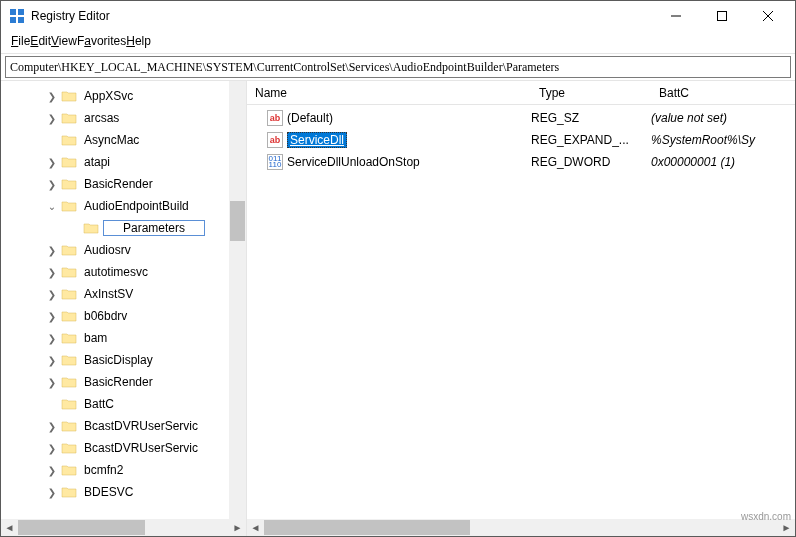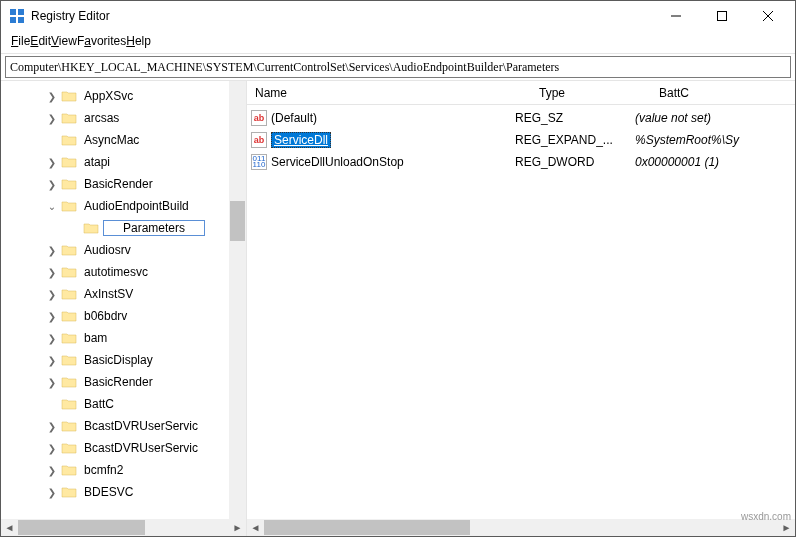--- a/index.html
+++ b/index.html
@@ -23,21 +23,21 @@
     .folder-icon { width: 16px; height: 14px; margin: 0 4px 0 2px; display:inline-flex; align-items:center; }
     .tree-row.selected .label-box { border: 1px solid #5a8fd6; background: #fff; padding: 0 19px; }
     .label-box { padding: 0 3px; }
     .list-pane { flex: 1; overflow: hidden; position: relative; }
     .col-headers { display: flex; height: 24px; align-items: center; border-bottom: 1px solid #e5e5e5; padding-left: 8px; }
     .col-headers .col { color: #000; font-size: 12px; }
     .col-name { width: 284px; }
     .col-type { width: 120px; }
     .col-data { flex: 1; }
     .list-rows { padding-top: 2px; }
-    .list-row { display: flex; align-items: center; height: 22px; padding-left: 4px; }
+    .list-row { display: flex; align-items: center; height: 22px; padding-left: 20px; }
     .val-icon { width: 16px; height: 16px; margin-right: 4px; display:inline-flex; align-items:center; justify-content:center; border:1px solid #b0b0b0; background:#fff; }
     .val-icon.str { color: #d33; font-weight: bold; font-size: 9px; }
     .val-icon.bin { color: #2266cc; font-size: 8px; }
     .cell-name { width: 264px; display:flex; align-items:center; }
     .cell-name .txt { }
     .cell-name.selected .txt { background: #0078d7; color: #ffffff; padding: 0 2px; border: 1px dotted #333; text-decoration: underline; }
     .cell-type { width: 120px; }
     .cell-data { flex: 1; white-space: nowrap; overflow: hidden; font-style: italic; }
     .hscroll { position: absolute; bottom: 0; left: 0; right: 0; height: 17px; background: #f0f0f0; display:flex; align-items:center; }
     .hscroll .track { flex:1; background:#f0f0f0; height:17px; position:relative; }

